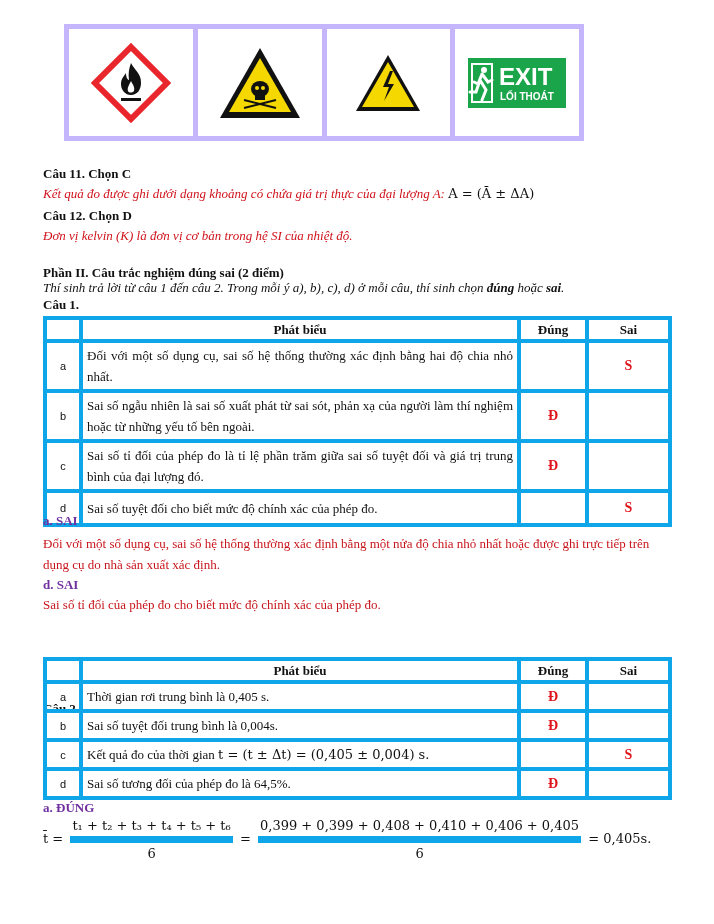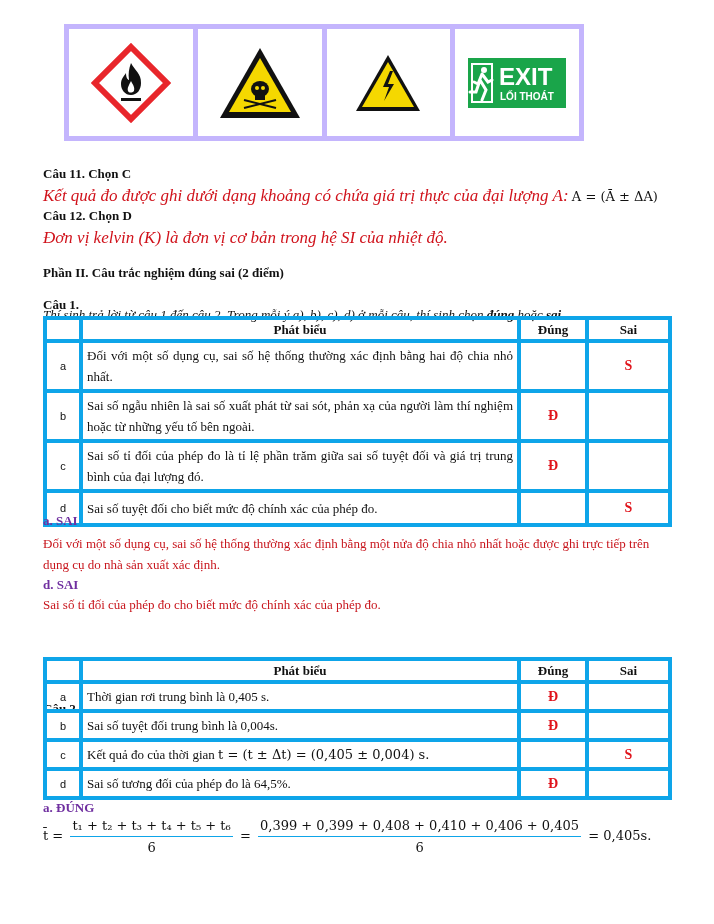--- a/index.html
+++ b/index.html
@@ -15,42 +15,42 @@
   .signs {
     position: absolute; left: 64px; top: 24px; width: 520px; height: 117px;
     border-collapse: collapse; table-layout: fixed;
   }
   .signs td { border: 5px solid #c4b5fd; text-align: center; padding: 0; }
   .signs .img-row td { height: 94px; }
   .signs .lbl-row td { height: 21px; font-size: 13px; }
   .signs svg { display: block; margin: 0 auto; }
 
   .bold { font-weight: bold; }
-  .red-it { color: #d0121b; font-style: italic; font-size: 17px; }
+  .red-it { color: #d0121b; font-style: italic; font-size: 13px; }
   .red { color: #c8161d; font-size: 13px; }
   .purple { color: #7030a0; font-weight: bold; font-size: 13px; }
-  .it { font-style: italic; margin-top: 27px; }
+  .it { font-style: italic; }
 
   
   .qt {
     position: absolute; left: 43px; width: 625px;
     border-collapse: collapse; table-layout: fixed; font-size: 13px;
   }
   .qt td, .qt th { border: 4px solid #0ea5e9; padding: 2px 4px; vertical-align: middle; }
   .qt th { font-weight: bold; text-align: center; height: 17px; padding: 1px 4px; }
   .qt td.key { text-align: center; font-family: "Liberation Sans", sans-serif; font-size: 11px; }
   .qt td.mark { text-align: center; color: #e0141c; font-weight: bold; font-size: 14px; }
   .qt td.stmt { line-height: 21px; text-align: justify; }
   .qt1 tr.body td { height: 40px; }
   .qt1 tr.body.short td { height: 26px; }
   .qt2 tr.body td { height: 20px; }
 
   .math { font-family: "DejaVu Serif", serif; font-size: 13px; }
   .frac { display: inline-block; vertical-align: middle; text-align: center; margin: 0 3px; }
-  .frac .num { display: block; padding: 0 2px 3px; border-bottom: 1px solid #0ea5e9; white-space: nowrap; }
+  .frac .num { display: block; padding: 0 2px 3px; border-bottom: 7px solid #0ea5e9; white-space: nowrap; }
   .frac .den { display: block; padding-top: 3px; }
 </style>
 </head>
 <body>
 
 <table class="signs">
   <tbody>
       <tr class="img-row">
     <td>
       <svg width="80" height="80" viewBox="0 0 80 80">

